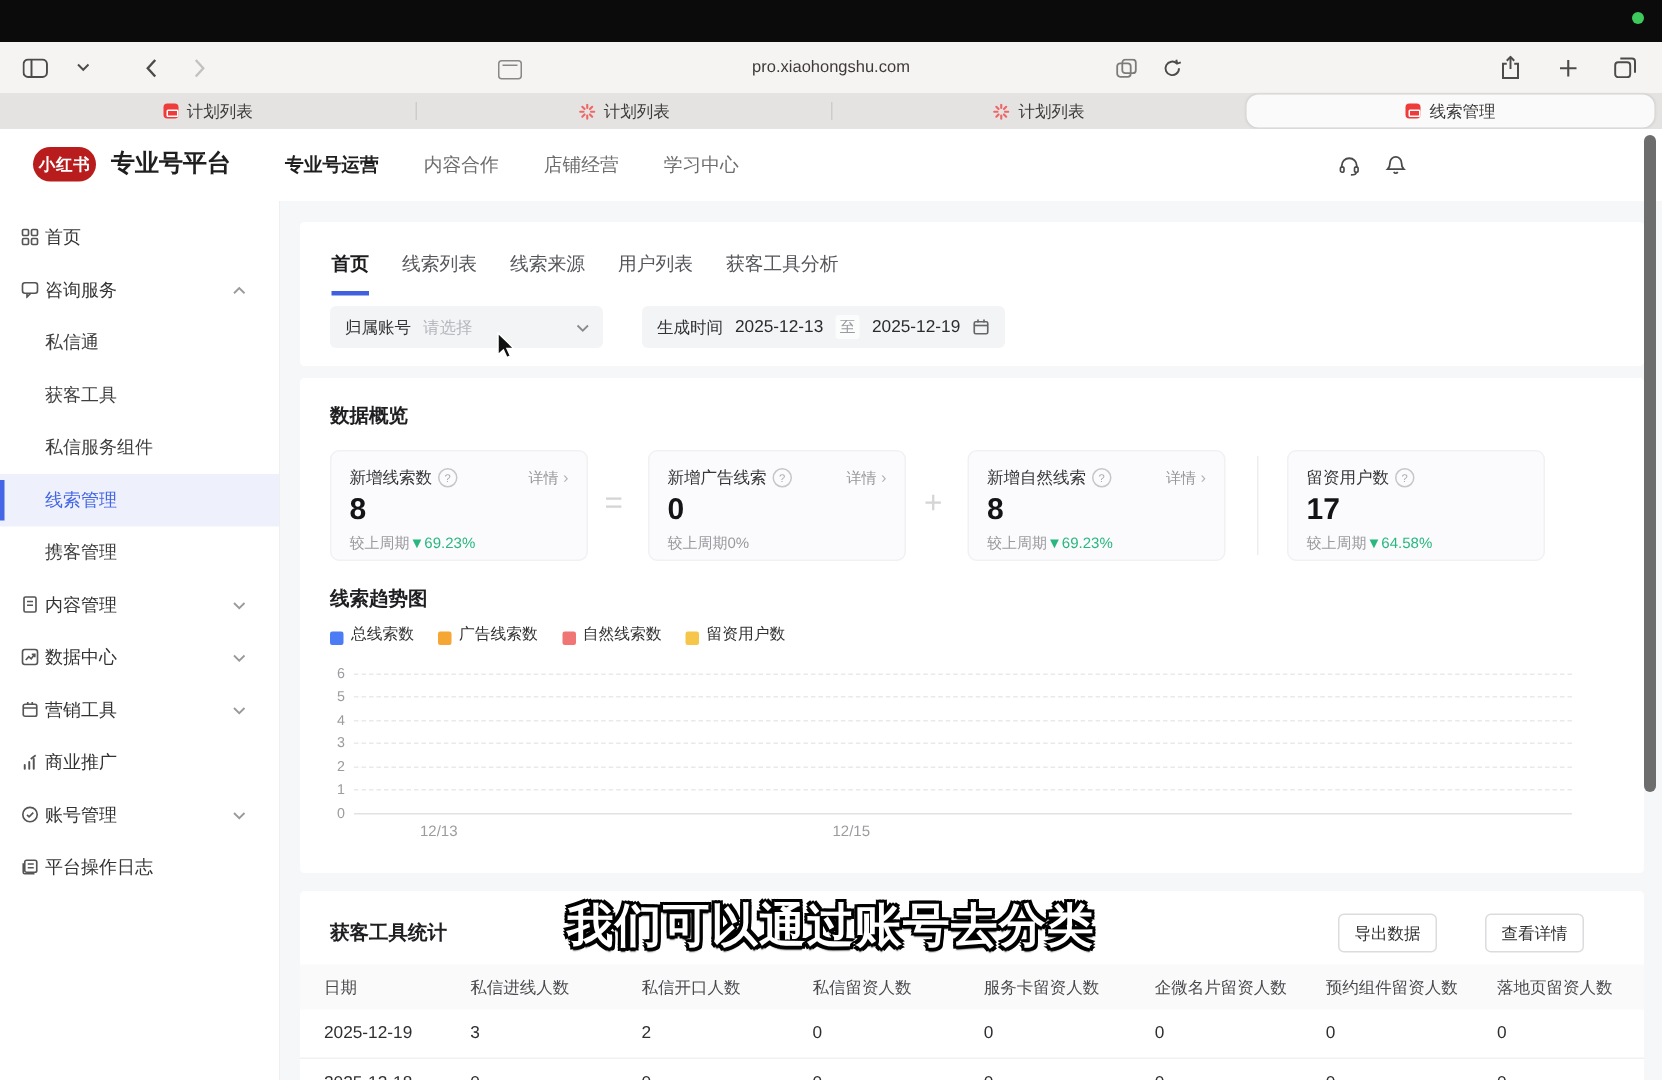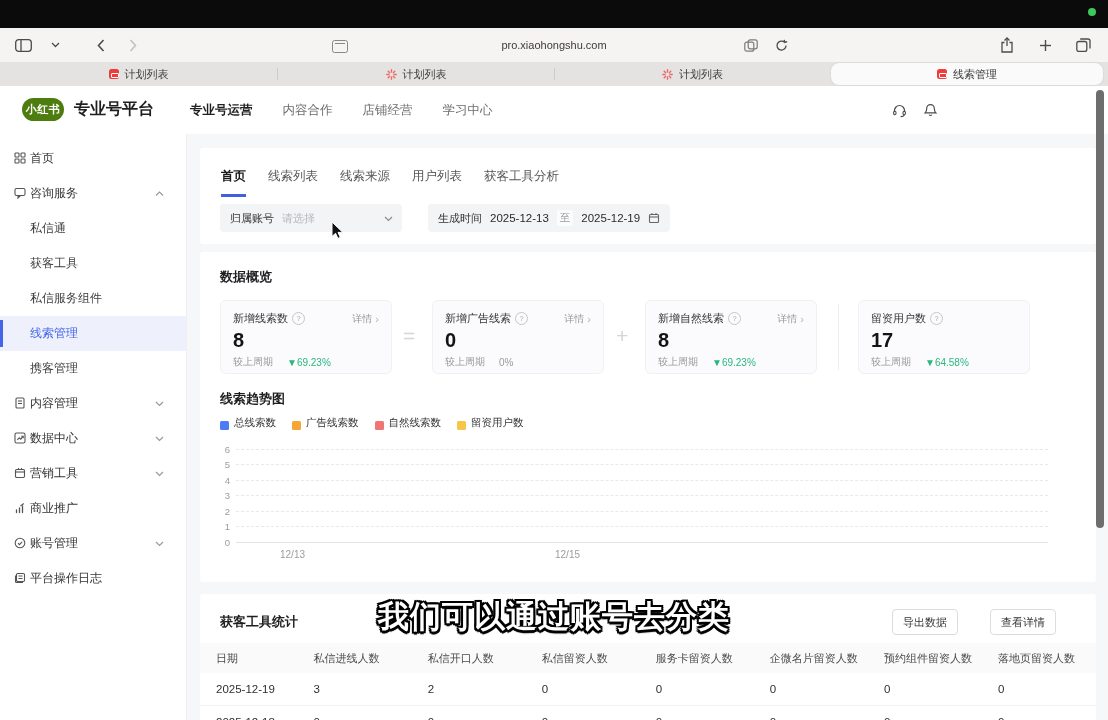--- a/index.html
+++ b/index.html
@@ -24,21 +24,21 @@
   
   .tabstrip{position:absolute;left:0;top:62px;width:1108px;height:24px;background:#e5e3e2;border-bottom:1px solid #d4d2d1;}
   .tab{position:absolute;top:0;height:24px;display:flex;align-items:center;justify-content:center;gap:6px;font-size:11px;color:#3d3b3a;}
   .tab.active{background:#fbfafa;border-radius:8px;top:1px;height:22px;box-shadow:0 0 2px rgba(0,0,0,.12);}
   .tab-sep{position:absolute;top:6px;width:1px;height:12px;background:#cecccb;}
   .favicon{width:10px;height:10px;border-radius:2.5px;background:#ee3b3b;position:relative;}
   .favicon:before{content:"";position:absolute;left:2px;top:3.5px;width:6px;height:3px;border:1px solid #fff;border-radius:1px;}
 
   
   .app-header{position:absolute;left:0;top:86px;width:1108px;height:48px;background:#fff;border-bottom:1px solid #ededed;}
-  .logo-pill{position:absolute;left:22px;top:12px;width:42px;height:23px;border-radius:12px;background:#4d7c0f;color:#fff;font-size:11px;font-weight:bold;display:flex;align-items:center;justify-content:center;letter-spacing:.5px;}
+  .logo-pill{position:absolute;left:22px;top:12px;width:42px;height:23px;border-radius:12px;background:#b91c1c;color:#fff;font-size:11px;font-weight:bold;display:flex;align-items:center;justify-content:center;letter-spacing:.5px;}
   .app-title{position:absolute;left:74px;top:13px;font-size:16px;font-weight:bold;color:#1f1f1f;}
   .top-nav{position:absolute;left:190px;top:0;height:48px;display:flex;align-items:center;gap:30px;font-size:12.5px;color:#6d6d6d;}
   .top-nav .nav-item.active{color:#1f1f1f;font-weight:bold;}
   .hdr-icons{position:absolute;right:170px;top:0;height:48px;display:flex;align-items:center;gap:16px;}
 
   
   .sidebar{position:absolute;left:0;top:134px;width:187px;height:586px;background:#fff;border-right:1px solid #efefef;padding-top:7px;box-sizing:border-box;}
   .side-row{position:relative;height:35px;display:flex;align-items:center;font-size:12px;color:#333;}
   .side-row .s-icon{position:absolute;left:14px;top:11px;}
   .side-row .s-label{position:absolute;left:30px;}
@@ -67,21 +67,21 @@
   .panel2{top:118px;height:330px;}
   .sec-title{position:absolute;left:20px;font-size:13px;font-weight:bold;color:#1f1f22;}
   .cards-row{position:absolute;left:20px;top:48px;height:74px;right:56px;}
   .stat-card{position:absolute;top:0;width:172px;height:74px;background:#fbfbfd;border:1px solid #f1f1f4;border-radius:6px;box-sizing:border-box;padding:10px 12px;}
   .card-head{display:flex;align-items:center;font-size:11px;color:#363639;gap:4px;}
   .help-icon{width:11px;height:11px;border:1px solid #c6c6ca;border-radius:50%;color:#ababaf;font-size:7.5px;display:flex;align-items:center;justify-content:center;}
   .help-icon:before{content:"?";}
   .detail-link{margin-left:auto;font-size:10px;color:#97979b;display:flex;align-items:center;gap:3px;}
   .detail-link:after{content:"›";color:#b3b3b7;font-size:11px;}
   .card-value{font-size:20px;font-weight:600;color:#141416;margin-top:3px;line-height:1.1;}
-  .card-cmp{font-size:10px;color:#9a9a9e;margin-top:4px;display:flex;gap:14px;align-items:center;}
+  .card-cmp{font-size:10px;color:#9a9a9e;margin-top:4px;display:flex;gap:0;align-items:center;}
   .delta-down{color:#2ab77f;}
   .delta-flat{color:#9a9a9e;}
   .card-op{position:absolute;top:24px;font-size:21px;color:#d5d5d8;}
   .card-divider{position:absolute;top:4px;width:1px;height:66px;background:#ededf0;}
 
   .legend{position:absolute;left:20px;top:164px;display:flex;gap:16px;font-size:10.5px;color:#333;}
   .legend .li{display:flex;align-items:flex-end;gap:5px;}
   .sq{width:9px;height:9px;border-radius:1.5px;}
 
   .chart{position:absolute;left:36px;top:191px;right:48px;height:100px;}

